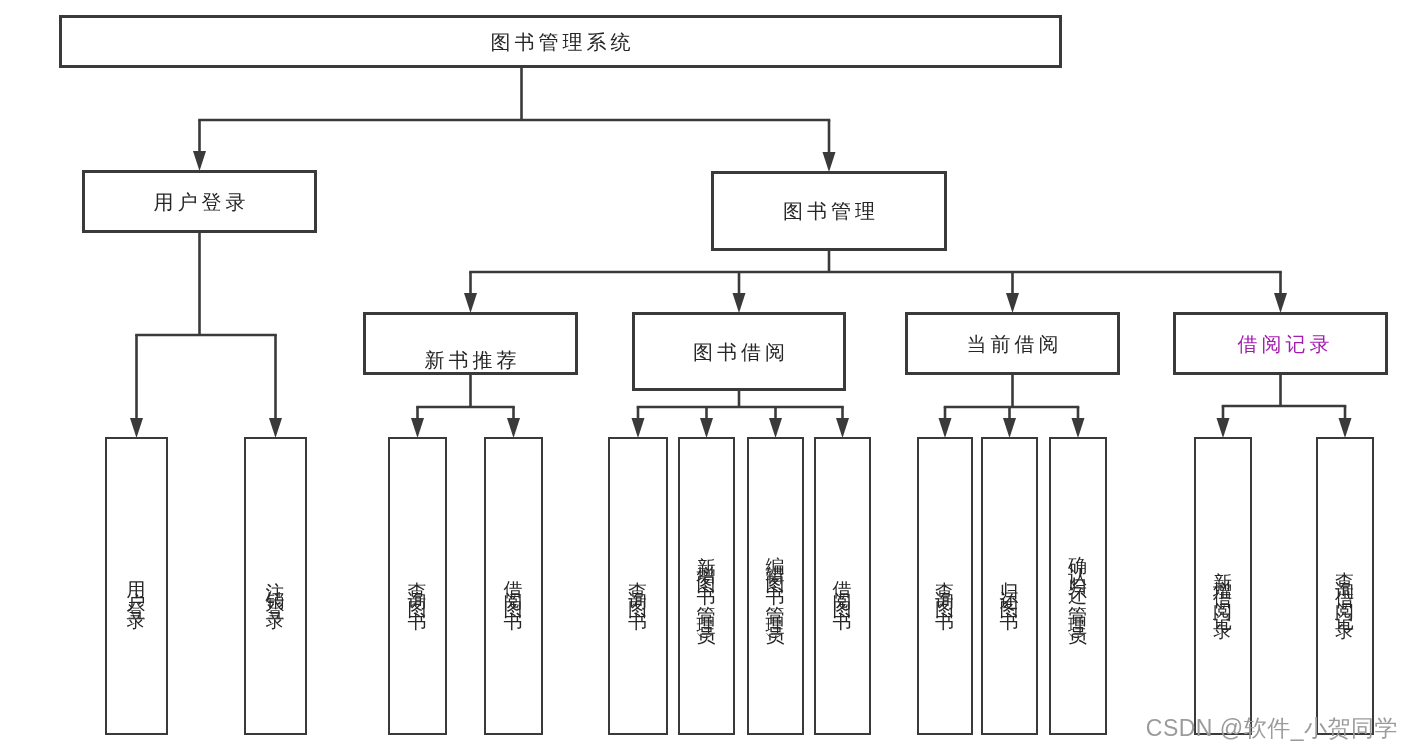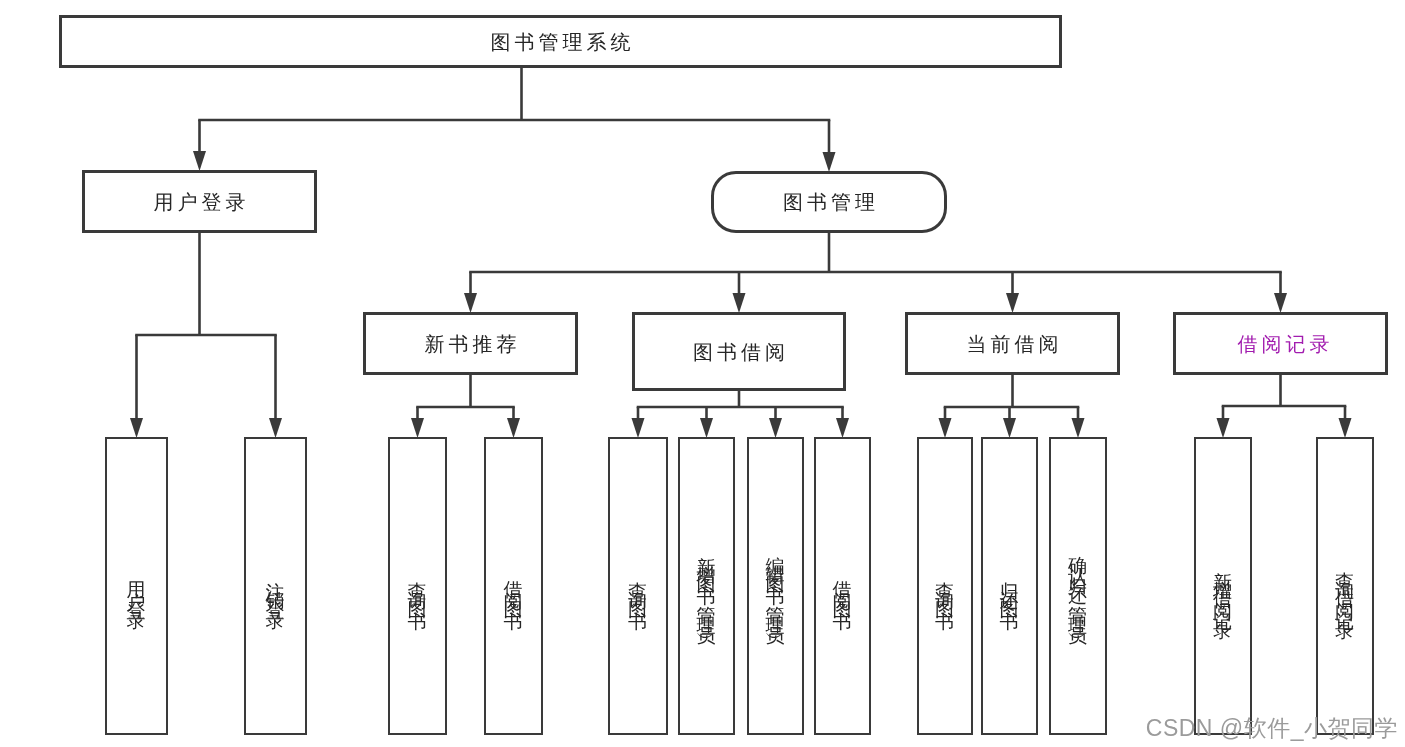--- a/index.html
+++ b/index.html
@@ -118,24 +118,24 @@
       <line x1="1345" y1="406" x2="1345" y2="422" stroke="#3a3a3a" stroke-width="2.6"></line>
       <polygon points="1345,438 1338.5,418 1351.5,418" fill="#3a3a3a"></polygon>
     </svg>
   <div id="nodes">
       <div class="node h" style="left: 20px; top: 15px; width: 1003px; height: 53px; border-color: rgb(58, 58, 58); color: rgb(38, 38, 38); margin-left: 39px;">
         <span class="label">图书管理系统</span>
       </div>
       <div class="node h" style="left: 82px; top: 170px; width: 235px; height: 63px; border-color: rgb(58, 58, 58); color: rgb(38, 38, 38);">
         <span class="label">用户登录</span>
       </div>
-      <div class="node h" style="left: 711px; top: 171px; width: 236px; height: 62px; border-color: rgb(58, 58, 58); color: rgb(38, 38, 38); border-radius: 25px;">
+      <div class="node h" style="left: 711px; top: 171px; width: 236px; height: 80px; border-color: rgb(58, 58, 58); color: rgb(38, 38, 38);">
         <span class="label">图书管理</span>
       </div>
-      <div class="node h" style="left: 363px; top: 312px; width: 215px; height: 63px; border-color: rgb(58, 58, 58); color: rgb(38, 38, 38);">
+      <div class="node h" style="left: 363px; top: 312px; width: 215px; height: 63px; border-color: rgb(58, 58, 58); color: rgb(38, 38, 38); align-items: flex-end;">
         <span class="label">新书推荐</span>
       </div>
       <div class="node h" style="left: 632px; top: 312px; width: 214px; height: 79px; border-color: rgb(58, 58, 58); color: rgb(38, 38, 38);">
         <span class="label">图书借阅</span>
       </div>
       <div class="node h" style="left: 905px; top: 312px; width: 215px; height: 63px; border-color: rgb(58, 58, 58); color: rgb(38, 38, 38);">
         <span class="label">当前借阅</span>
       </div>
       <div class="node h" style="left: 1173px; top: 312px; width: 215px; height: 63px; border-color: rgb(58, 58, 58); color: #a21caf; padding-left: 6px;">
         <span class="label">借阅记录</span>

